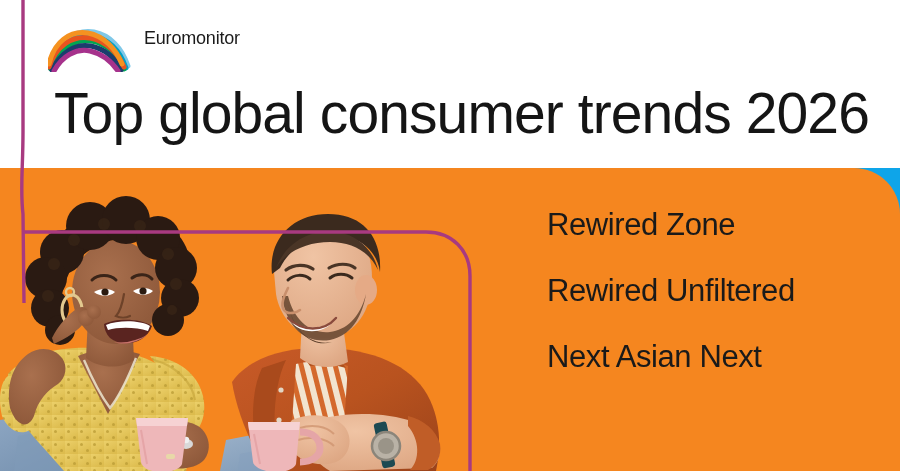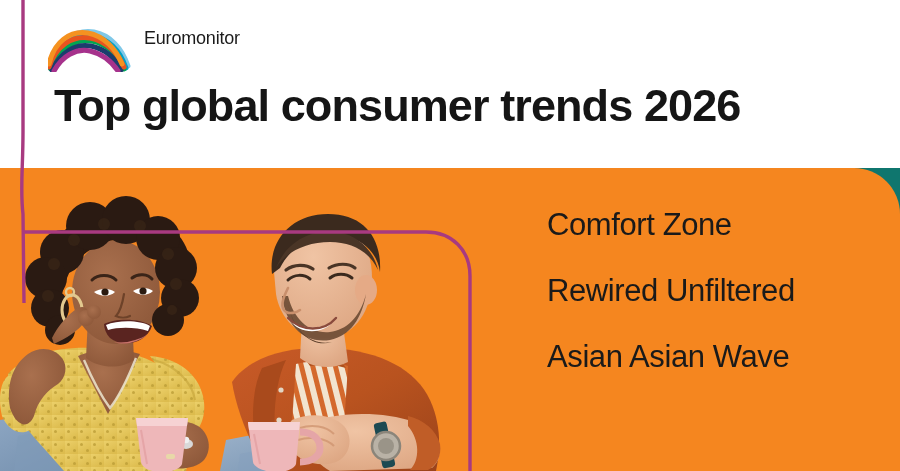--- a/index.html
+++ b/index.html
@@ -8,21 +8,21 @@
     background: #ffffff;
   }
   body {
     font-family: "Liberation Sans", sans-serif;
   }
   #stage {
     position: relative;
     width: 900px;
     height: 471px;
     overflow: hidden;
-    background: #0f766e;
+    background: #0ea5e9;
   }
 
   
   #header {
     position: absolute;
     left: 0; top: 0;
     width: 900px; height: 168px;
     background: #ffffff;
     z-index: 5;
   }
@@ -45,22 +45,22 @@
     display: block;
     font-size: 18px;
     letter-spacing: -0.2px;
     color: #1b1b1b;
     font-weight: 400;
     white-space: nowrap;
   }
   #page-title {
     position: absolute;
     left: 54px; top: 80px;
-    font-size: 45px;
-    font-weight: 700;
+    font-size: 57px;
+    font-weight: 400;
     letter-spacing: -0.9px;
     color: #151515;
     white-space: nowrap;
   }
 
   
   #panel {
     position: absolute;
     left: 0; top: 168px;
     width: 900px; height: 303px;
@@ -315,23 +315,23 @@
       </div>
       <div id="logo-words">
         <span class="logo-line">Euromonitor</span>
       </div>
     </div>
 
     <div id="page-title">Top global consumer trends 2026</div>
   </div>
 
   <div id="trend-list">
-    <div class="trend-item">Comfort Zone</div>
+    <div class="trend-item">Rewired Zone</div>
     <div class="trend-item">Rewired Unfiltered</div>
-    <div class="trend-item">Asian Asian Wave</div>
+    <div class="trend-item">Next Asian Next</div>
   </div>
 
   <svg id="arc-overlay" viewBox="0 0 900 471" xmlns="http://www.w3.org/2000/svg">
 
     <path d="M23 0 L23 132 C23 168 20 190 23 214 L24 303" fill="none" stroke="#a83a80" stroke-width="3.4"></path>
 
     <path d="M23 232 L426 232 C452 232 470 250 470 276 L470 471" fill="none" stroke="#a83a80" stroke-width="3.4"></path>
   </svg>
 
 </div>

